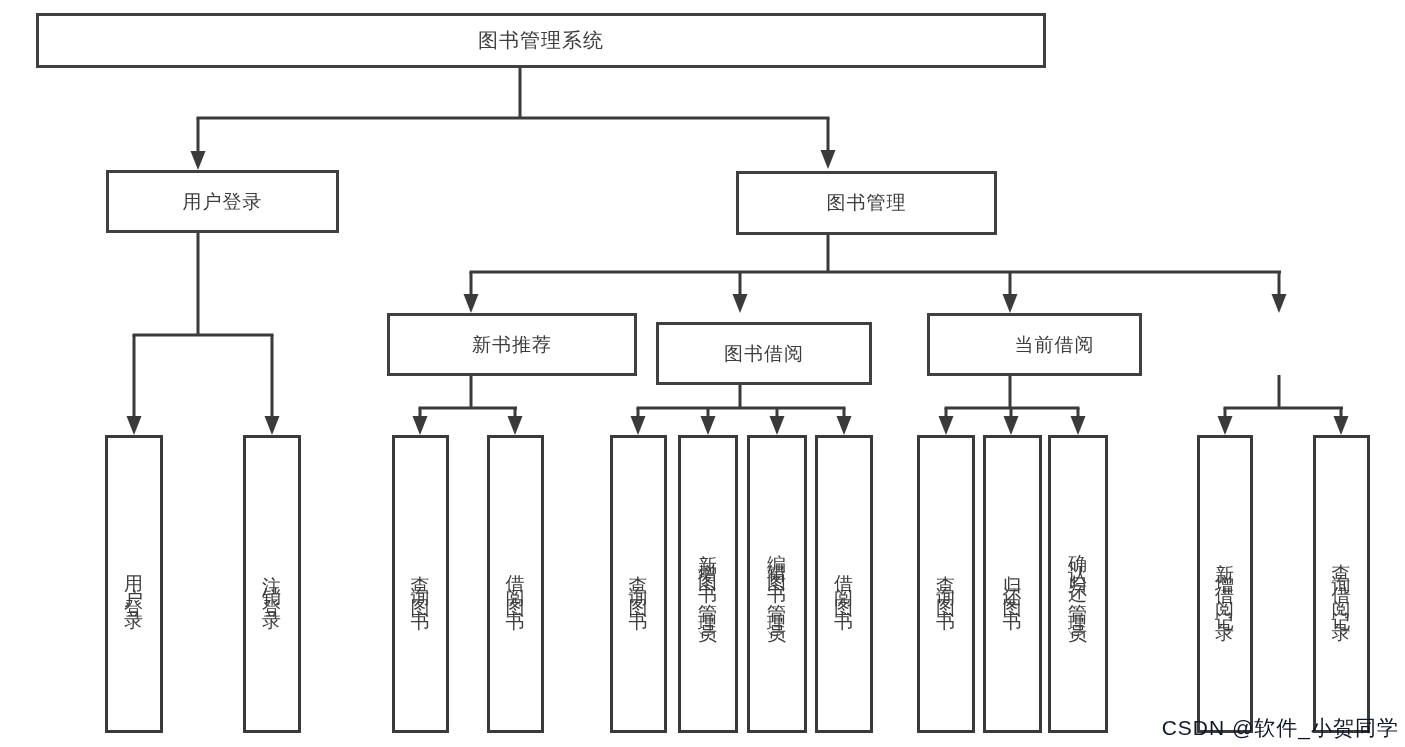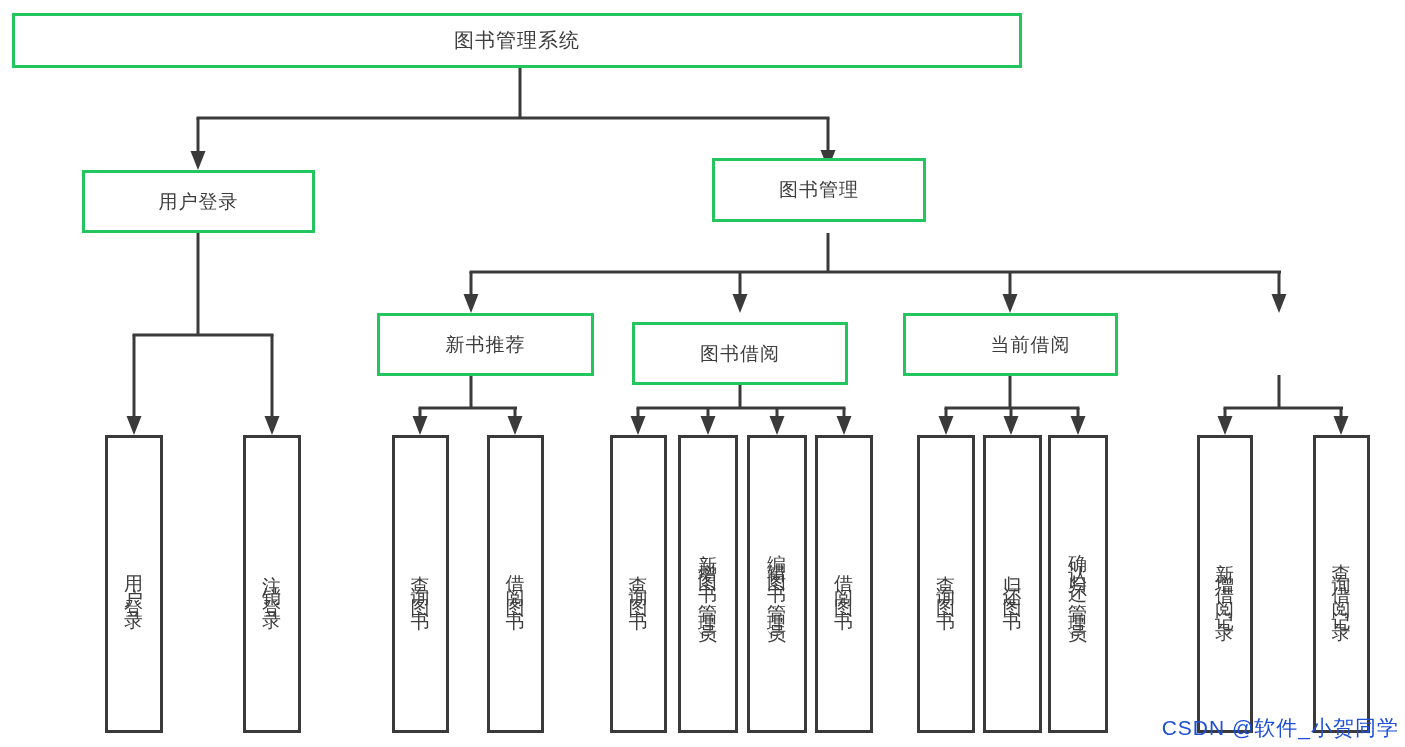--- a/index.html
+++ b/index.html
@@ -9,24 +9,25 @@
     background:#ffffff;
     font-family:"Liberation Sans", sans-serif;
     overflow:hidden;
   }
   #connectors{position:absolute;left:0;top:0;z-index:1;}
   #connectors line{stroke:#3a3a3a;stroke-width:3;}
   #connectors polygon{fill:#3a3a3a;stroke:none;}
   .box{
     position:absolute;
     box-sizing:border-box;
-    border:3px solid #22c55e;
+    border:3px solid #404040;
     background:#ffffff;
     display:flex;align-items:center;justify-content:center;
     z-index:2;
+    margin-left:24px;
   }
   .box .hlabel{
     font-size:19px;color:#3d3d3d;letter-spacing:1px;white-space:nowrap;
   }
   #node-root .hlabel{font-size:20px;}
   .leaf{
     position:absolute;
     box-sizing:border-box;
     border:3px solid #3a3a3a;
     background:#ffffff;
@@ -39,21 +40,21 @@
     text-orientation:mixed;
     font-size:19px;color:#3d3d3d;
     letter-spacing:12px;
     line-height:1;
     white-space:nowrap;
   }
   #watermark{
     position:absolute;
     right:6px;bottom:5px;
     font-size:21px;
-    color:#1d4ed8;
+    color:#0f172a;
     letter-spacing:1px;
     z-index:3;
     white-space:nowrap;
   }
 </style>
 </head>
 <body>
 
 <div id="canvas">
 
@@ -133,25 +134,25 @@
     </g>
   </svg>
 
   <div class="box" id="node-root" style="left:12px;top:13px;width:1010px;height:55px;">
     <span class="hlabel">图书管理系统</span>
   </div>
 
   <div class="box" style="left:82px;top:170px;width:233px;height:63px;">
     <span class="hlabel">用户登录</span>
   </div>
-  <div class="box" style="left:712px;top:158px;width:214px;height:64px;">
+  <div class="box" style="left:712px;top:171px;width:261px;height:64px;">
     <span class="hlabel">图书管理</span>
   </div>
 
-  <div class="box" style="left:377px;top:313px;width:217px;height:63px;">
+  <div class="box" style="left:363px;top:313px;width:250px;height:63px;">
     <span class="hlabel">新书推荐</span>
   </div>
   <div class="box" style="left:632px;top:322px;width:216px;height:63px;">
     <span class="hlabel">图书借阅</span>
   </div>
   <div class="box" style="left:903px;top:313px;width:215px;height:63px;padding-left:40px;">
     <span class="hlabel">当前借阅</span>
   </div>
 
   <div class="leaf" style="left:105px;width:58px;">

